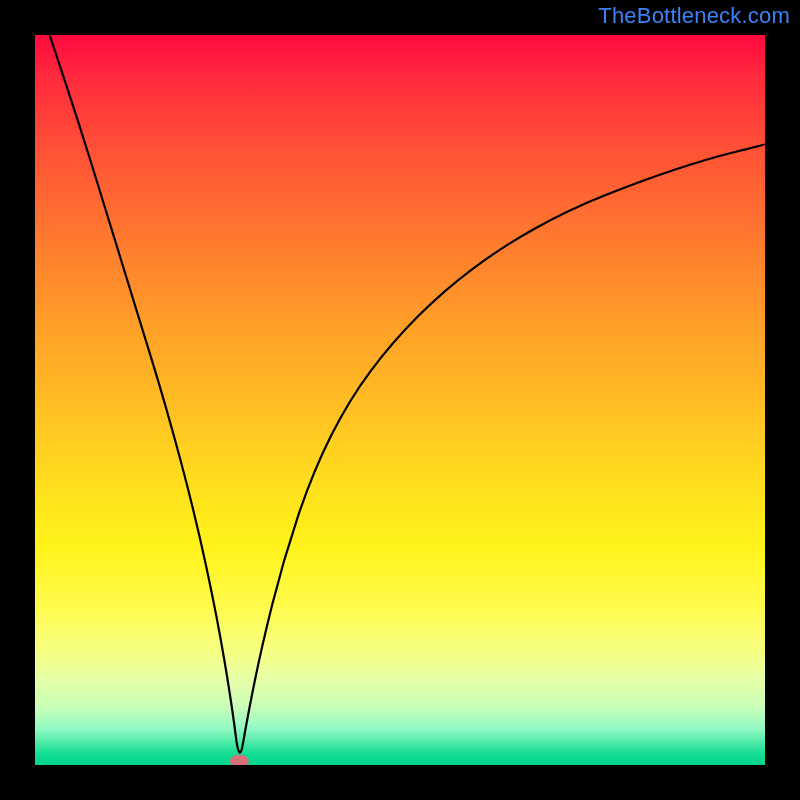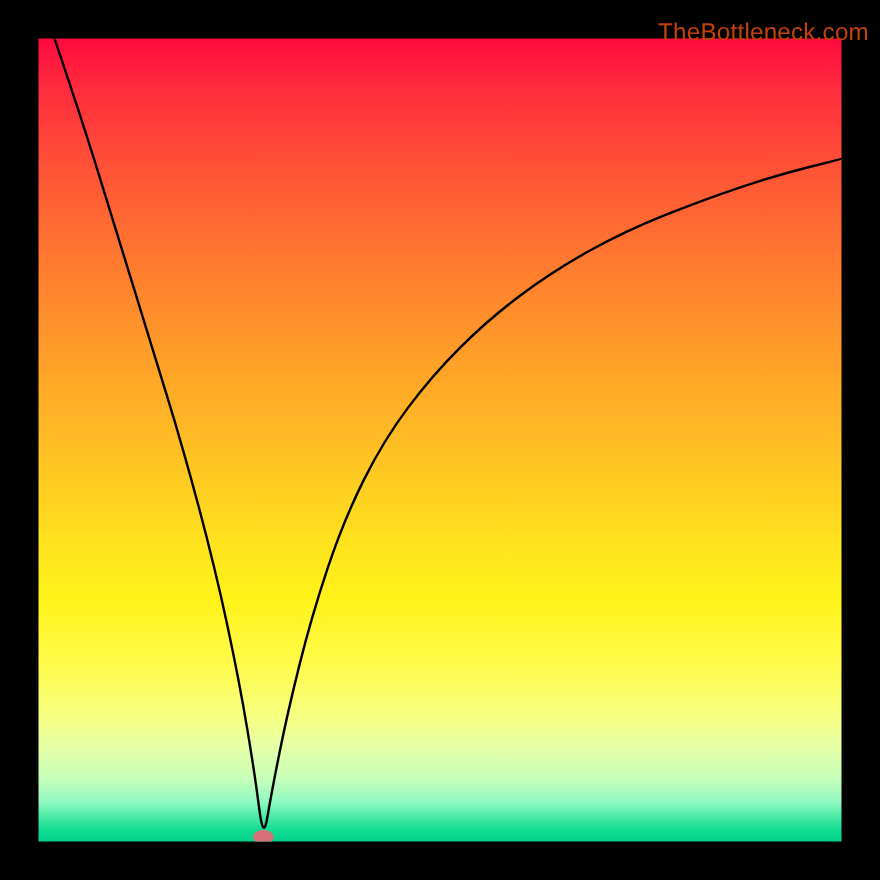--- a/index.html
+++ b/index.html
@@ -12,23 +12,23 @@
     overflow: hidden;
   }
   .frame {
     position: relative;
     width: 800px;
     height: 800px;
     background: #000000;
   }
   .watermark {
     position: absolute;
-    top: 16px;
+    top: 3px;
     right: 10px;
-    color: #c2410c;
+    color: #3b82f6;
     font-size: 22px;
     font-weight: 400;
     letter-spacing: 0.2px;
     z-index: 10;
     user-select: none;
   }
   .plot-area {
     position: absolute;
     left: 35px;
     top: 35px;

